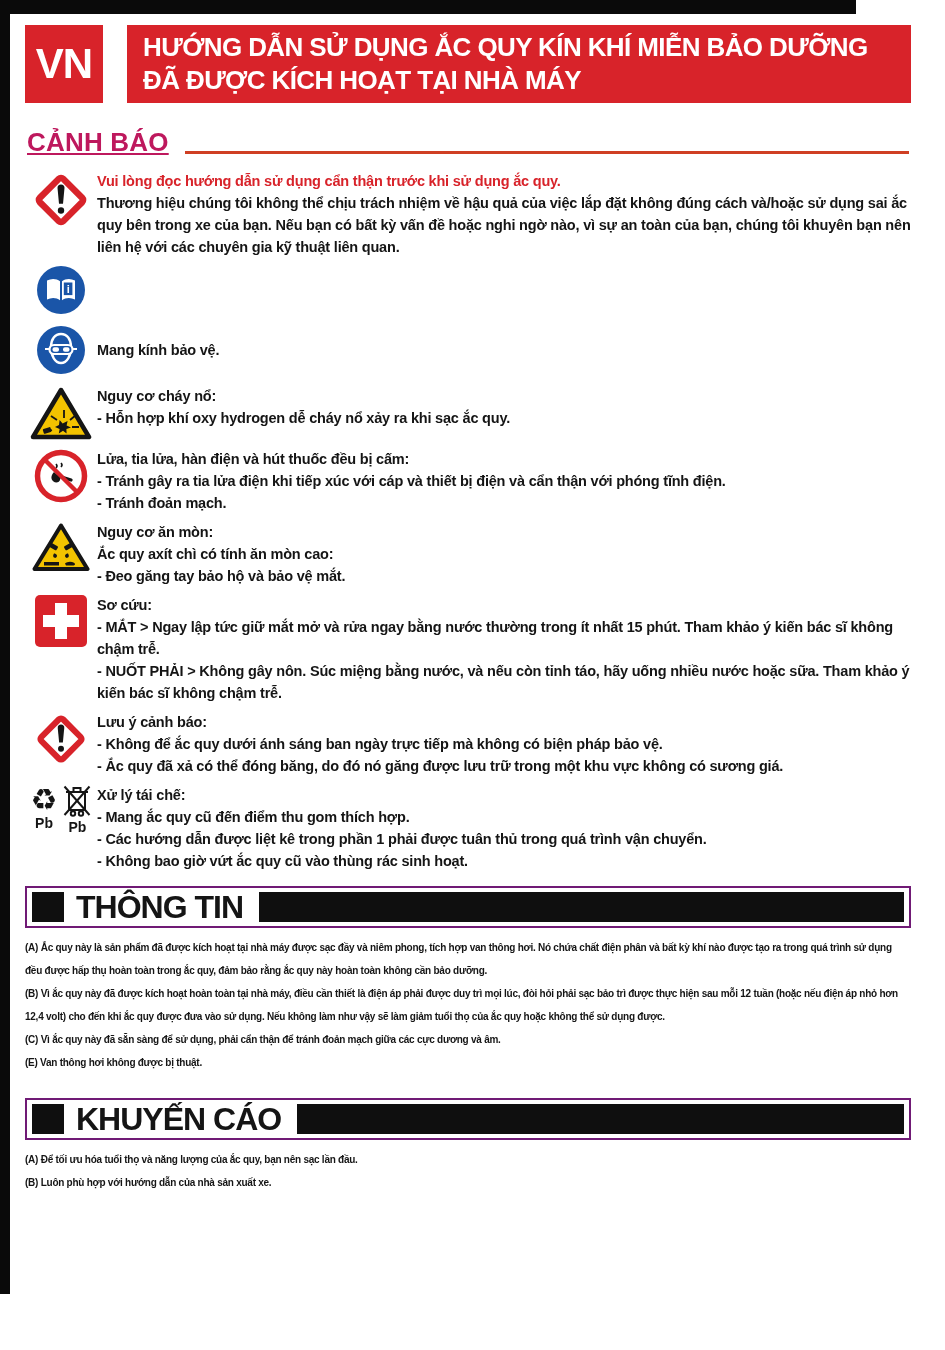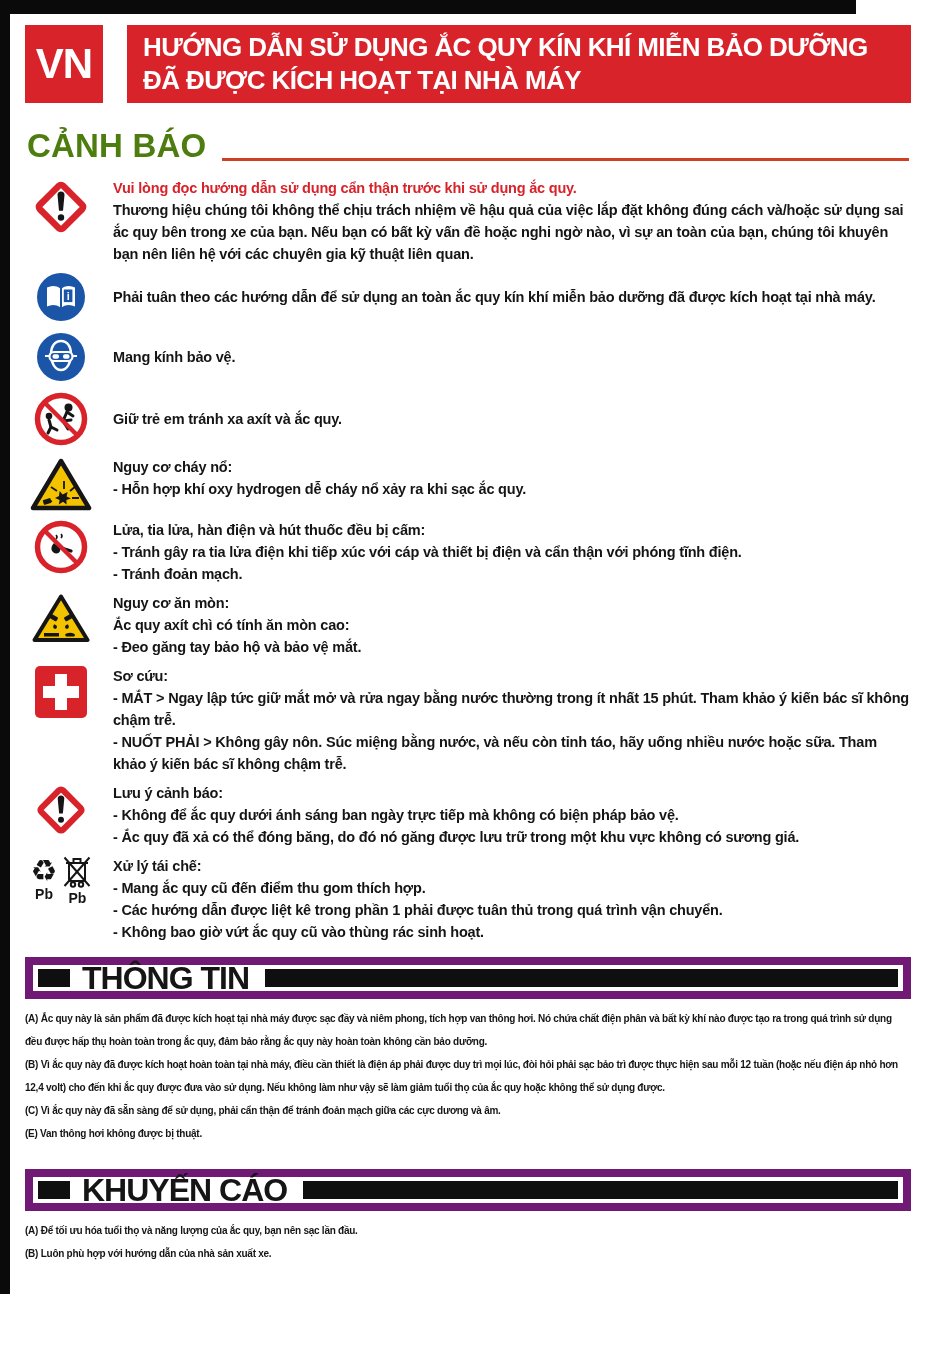--- a/index.html
+++ b/index.html
@@ -13,40 +13,40 @@
   
   .header { display:flex; gap:24px; margin-bottom:24px; }
   .vn-badge { width:78px; height:78px; background:#d8232a; color:#fff; font-weight:700;
               font-size:42px; letter-spacing:-1px; display:flex; align-items:center; justify-content:center; }
   .banner { flex:1; background:#d8232a; color:#fff; display:flex; flex-direction:column;
             justify-content:center; padding:0 10px 0 16px; }
   .banner .bl { font-size:26px; font-weight:700; letter-spacing:-0.6px; line-height:33px; white-space:nowrap; }
 
   
   .warn-head { display:flex; align-items:flex-end; margin:0 0 12px 2px; }
-  .wh-t { color:#4d7c0f; font-size:33px; font-weight:700; letter-spacing:0.2px; }
+  .wh-t { color:#be185d; font-size:26px; font-weight:700; letter-spacing:0.2px;text-decoration:underline; }
   .wh-rule { flex:1; border-bottom:3px solid #cf3f23; margin:0 2px 4px 16px; }
 
   
-  .item { display:flex; margin-bottom:7px;gap:16px; }
+  .item { display:flex; margin-bottom:7px; }
   .item.mid { align-items:center; margin-bottom:10px; }
   .icon-cell { flex:0 0 72px; width:72px; display:flex; justify-content:center;
                align-items:flex-start; padding-top:1px; }
   .item.mid .icon-cell { align-items:center; padding-top:0; }
   .txt { flex:1; font-size:14.5px; line-height:22px; font-weight:700; letter-spacing:-0.2px; }
   .t-red { color:#d8232a; }
   .line { font-weight:700; }
 
   .recycle-pair { display:flex; gap:6px; align-items:flex-start; }
   .r-ico { display:flex; flex-direction:column; align-items:center; line-height:1; }
   .recycle-glyph { font-family:"DejaVu Sans", sans-serif; font-size:30px; color:#151515; }
   .pb { font-size:14px; font-weight:700; margin-top:1px; }
 
   
-  .sec-header { display:flex; align-items:stretch; border:8px solid #701a75; height:42px;
+  .sec-header { display:flex; align-items:stretch; border:2px solid #701a75; height:42px;
                 box-sizing:border-box; margin:14px 0 8px 0; background:#fff; }
   .sec-sq { width:32px; margin:4px 0 4px 5px; background:#0f0f0f; }
   .sec-title { font-size:32px; font-weight:700; letter-spacing:-1px; padding:0 16px 0 12px;
                display:flex; align-items:center; white-space:nowrap; }
   .sec-bar { flex:1; background:#0f0f0f; margin:4px 5px 4px 0; }
 
   .paras p { margin:0; font-size:10px; line-height:23px; font-weight:700; letter-spacing:-0.25px; }
 </style>
 </head>
 <body>
@@ -86,62 +86,39 @@
 
     <div class="item mid">
       <div class="icon-cell">
         <svg width="50" height="50" viewBox="0 0 50 50">
           <circle cx="25" cy="25" r="24" fill="#1a55a8"></circle>
           <path d="M11 15.5c4.5-2.3 9.5-2 13 .8v19c-3.5-2.8-8.5-3.1-13-.8z" fill="#fff"></path>
           <path d="M39 15.5c-4.5-2.3-9.5-2-13 .8v19c3.5-2.8 8.5-3.1 13-.8z" fill="#fff"></path>
           <rect x="27.8" y="17.5" width="8.6" height="12.6" fill="#1a55a8"></rect>
           <text x="32.2" y="27.8" font-size="11" font-weight="bold" fill="#ffffff" text-anchor="middle" font-family="Liberation Sans, sans-serif">i</text>
         </svg>
-      </div>
-      <div class="txt">
-        <div class="line">Phải tuân theo các hướng dẫn để sử dụng an toàn ắc quy kín khí miễn bảo dưỡng đã được kích hoạt tại nhà máy.</div>
       </div>
     </div>
 
     <div class="item mid">
       <div class="icon-cell">
         <svg width="50" height="50" viewBox="0 0 50 50">
           <circle cx="25" cy="25" r="24" fill="#1a55a8"></circle>
           <path d="M15 22c0-8 4-13 10-13s10 5 10 13c0 9-4 16-10 16s-10-7-10-16z" fill="none" stroke="#ffffff" stroke-width="2.4"></path>
           <rect x="13.5" y="20" width="23" height="9" rx="4.5" fill="#1a55a8" stroke="#ffffff" stroke-width="2.2"></rect>
           <rect x="16.5" y="22.2" width="6.5" height="4.6" rx="2" fill="#ffffff"></rect>
           <rect x="27" y="22.2" width="6.5" height="4.6" rx="2" fill="#ffffff"></rect>
           <path d="M13.5 24H9M36.5 24H41" stroke="#ffffff" stroke-width="2"></path>
         </svg>
       </div>
       <div class="txt">
         <div class="line">Mang kính bảo vệ.</div>
       </div>
     </div>
 
-    <div class="item mid">
-      <div class="icon-cell">
-        <svg width="54" height="54" viewBox="0 0 54 54">
-          <circle cx="27" cy="27" r="23.5" fill="#ffffff" stroke="#d8232a" stroke-width="5.5"></circle>
-          <g stroke="#151515" stroke-width="3" fill="none" stroke-linecap="round">
-            <path d="M33 20l-4 9 5 8"></path>
-              <path d="M29 29l8-1"></path>
-              <path d="M33 20l6 4"></path>
-            <path d="M15 28l2 7-3 6"></path>
-              <path d="M17 35l6 3"></path>
-          </g>
-          <circle cx="34.5" cy="15.5" r="4" fill="#151515"></circle>
-          <circle cx="15" cy="24" r="3.3" fill="#151515"></circle>
-          <line x1="11" y1="11" x2="43" y2="43" stroke="#d8232a" stroke-width="4.5"></line>
-        </svg>
-      </div>
-      <div class="txt">
-        <div class="line">Giữ trẻ em tránh xa axít và ắc quy.</div>
-      </div>
-    </div>
 
     <div class="item">
       <div class="icon-cell">
         <svg width="62" height="55" viewBox="0 0 62 55">
           <path d="M31 4L59 51H3z" fill="#f3c300" stroke="#151515" stroke-width="4.5" stroke-linejoin="round"></path>
           <path d="M25 41l4-2 .6-5 3 3.6 5-2.6-1 4.4 4.4 2-4.6 1.6.2 4.6-3.6-2.8-4.2 2.6.8-4.4z" fill="#151515"></path>
           <g stroke="#151515" stroke-width="1.8" fill="none">
             <path d="M34 32v-8M40 34l6-5M27 34l-6-4M42 41h7M22 44l-7 2"></path>
           </g>
           <rect x="13" y="42" width="8" height="5" rx="1" fill="#151515" transform="rotate(-18 17 44)"></rect>

